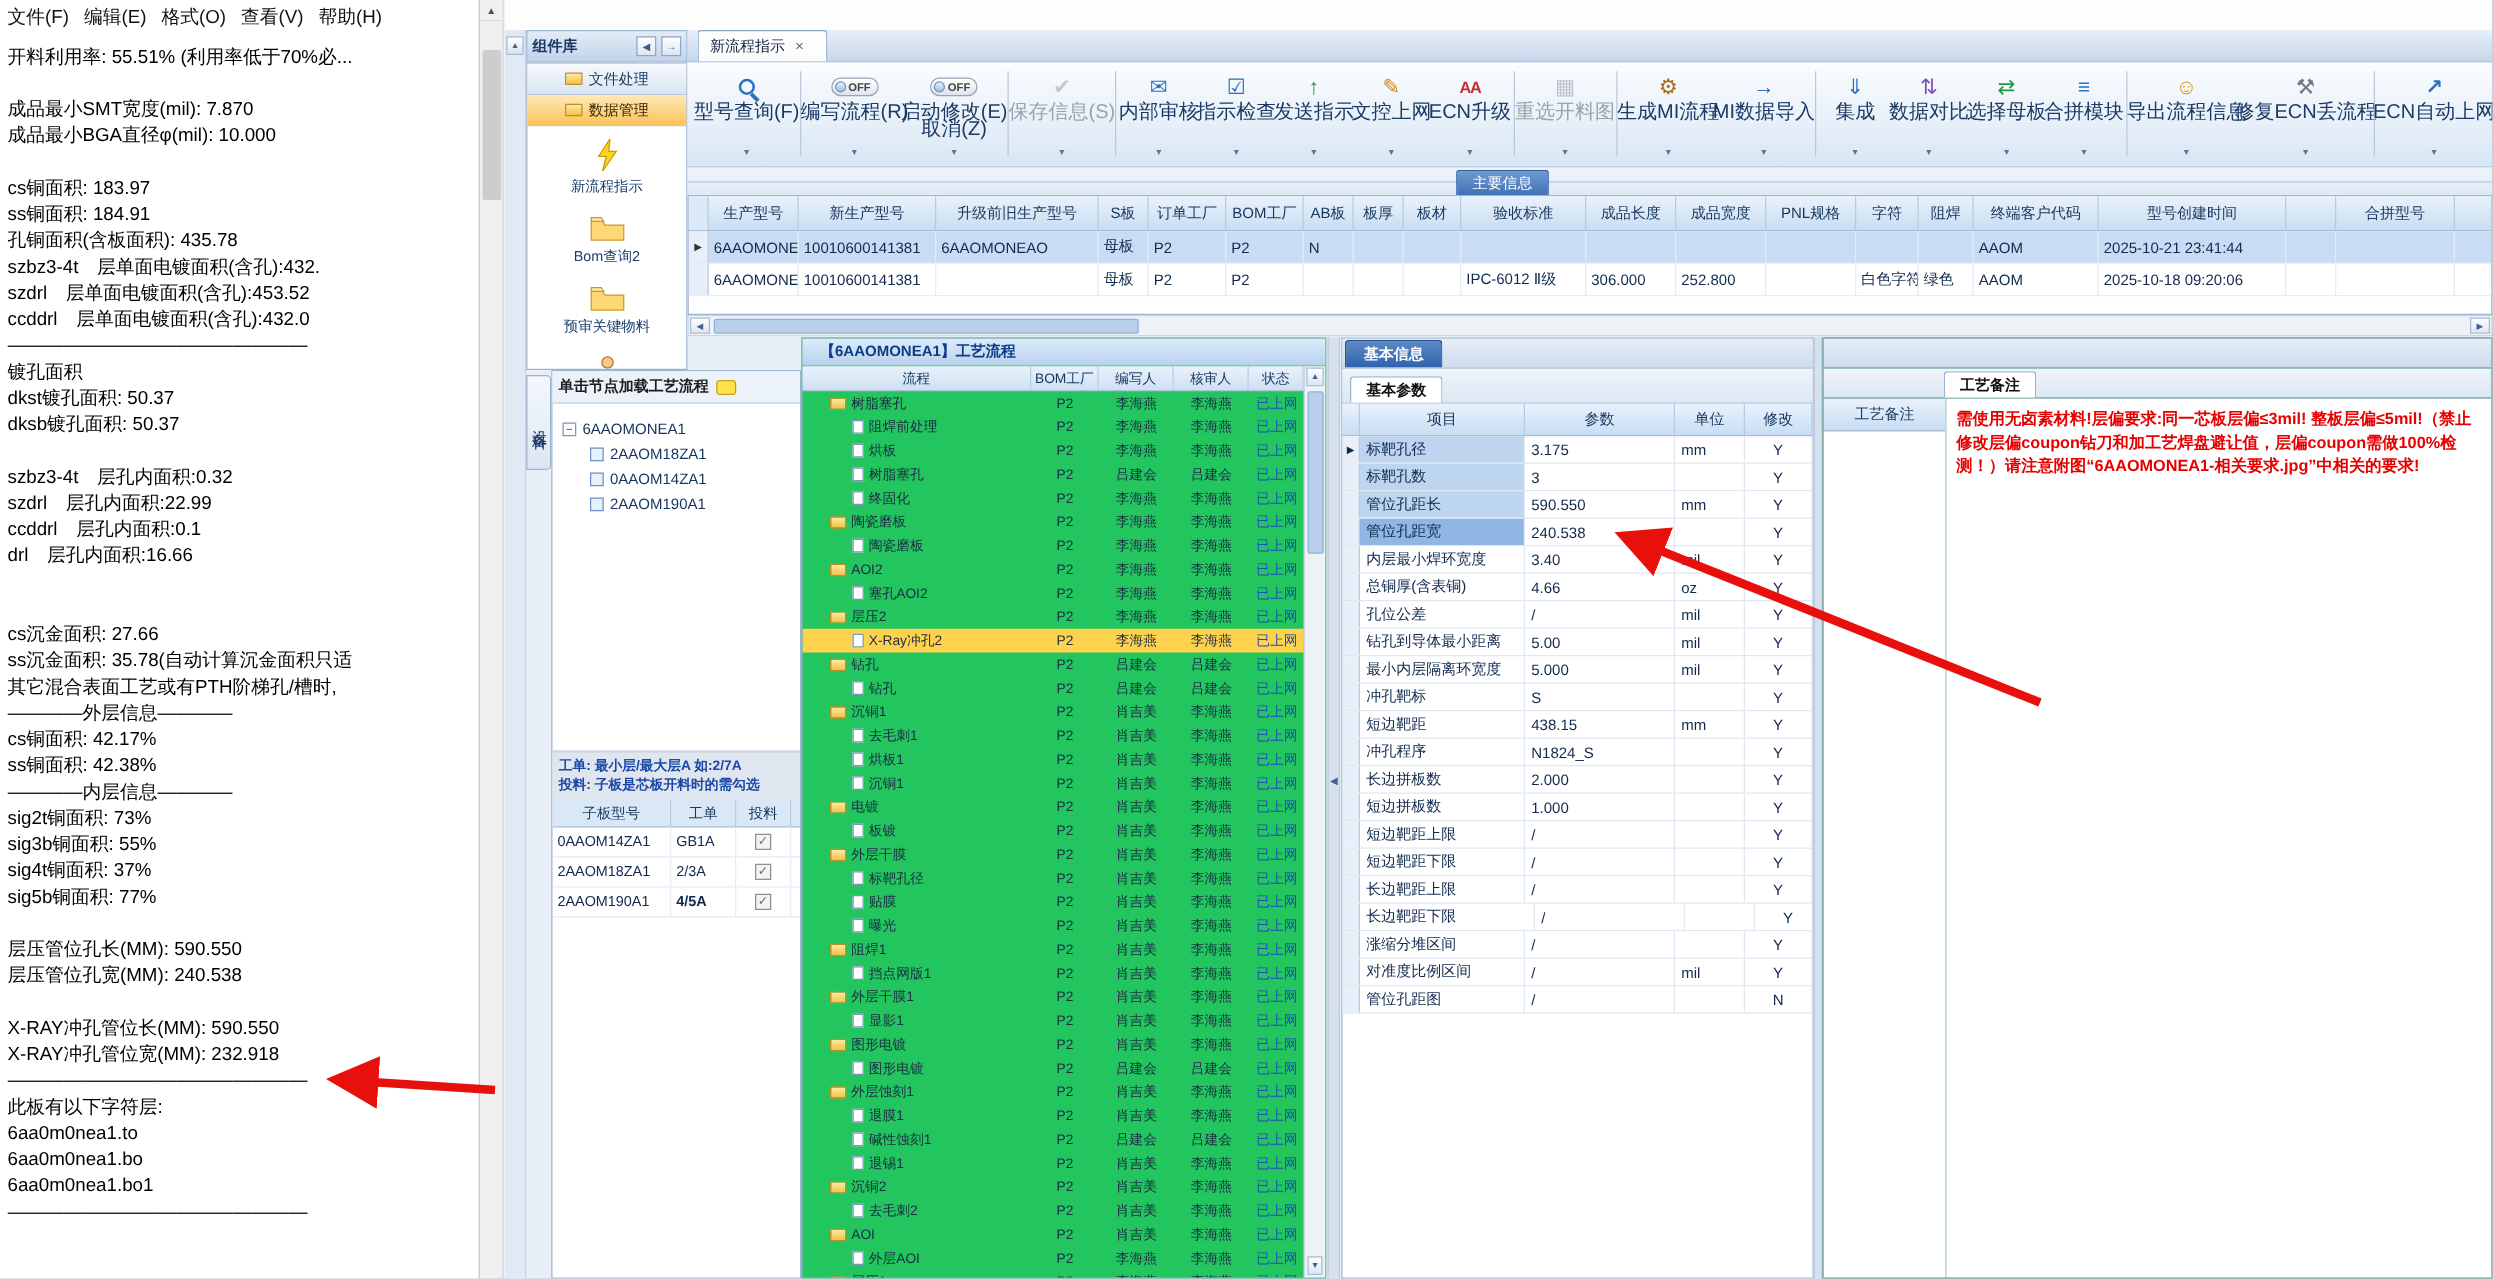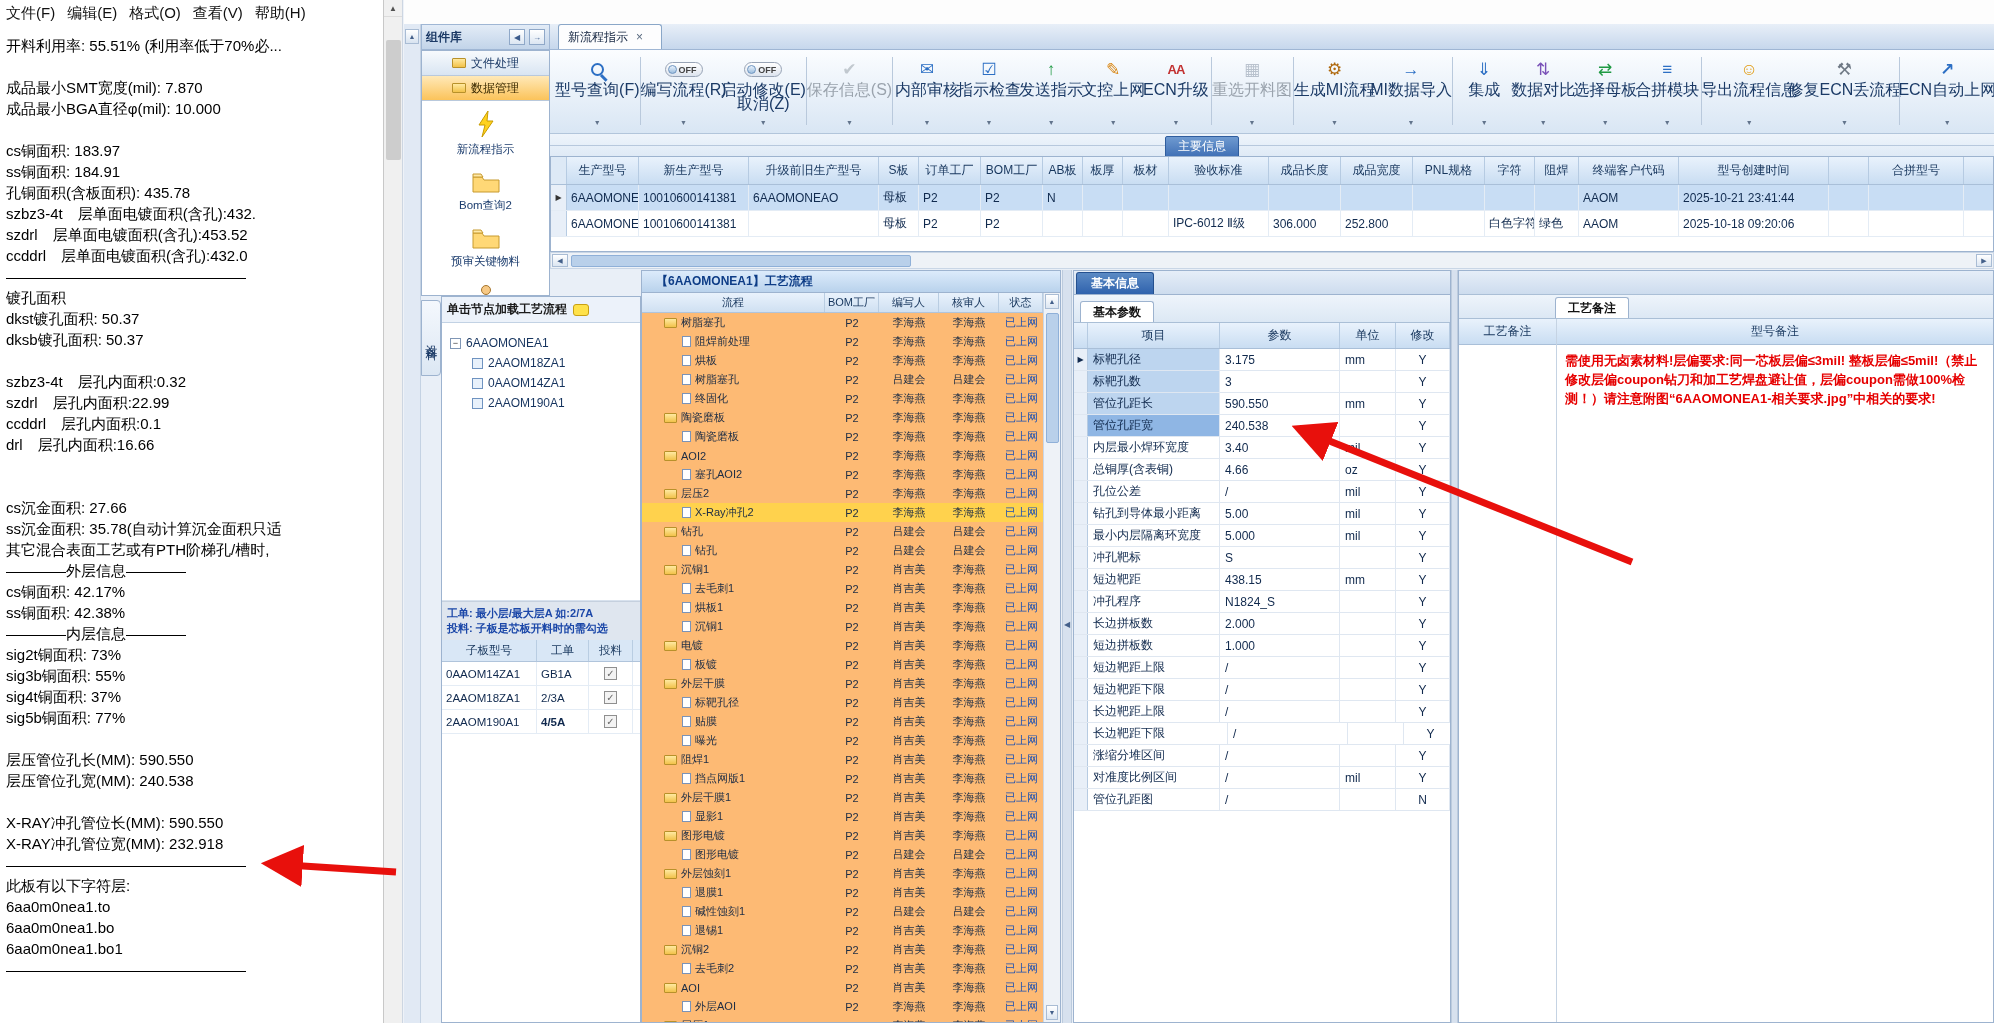--- a/index.html
+++ b/index.html
@@ -80,21 +80,21 @@
 .exp{width:11px;height:11px;border:1px solid #7f96b5;background:#fff;display:flex;align-items:center;justify-content:center;font-size:9px;line-height:9px;color:#333;flex:none;}
 .cic{width:11px;height:11px;border:1px solid #6f93c0;background:#e8f1fb;flex:none;}
 .dev-hint{background:#dfe6ef;border-top:1px solid #c5d0de;padding:4px 5px;font-size:11px;font-weight:bold;color:#1b47a8;line-height:15px;}
 .dev-thead{display:flex;height:22px;background:#d9e7f6;border-bottom:1px solid #b0c4db;font-size:11.5px;color:#17365d;}
 .dev-thead>div{display:flex;align-items:center;justify-content:center;border-right:1px solid #b9cde2;flex:none;}
 .dev-trow{display:flex;height:24px;border-bottom:1px solid #e4ecf5;font-size:11.5px;color:#10294e;align-items:center;}
 .dev-trow>div{display:flex;align-items:center;padding:0 4px;border-right:1px solid #e4ecf5;height:100%;flex:none;}
 .cb{width:13px;height:13px;border:1px solid #8f8f8f;background:#f3f3f3;display:flex;align-items:center;justify-content:center;font-size:10px;color:#6a6a6a;margin:0 auto;}
 
 
-#procpanel{position:absolute;left:237px;top:270px;width:420px;bottom:0;background:#fdba74;border:1px solid #9db3cf;}
+#procpanel{position:absolute;left:237px;top:270px;width:420px;bottom:0;background:#22c55e;border:1px solid #9db3cf;}
 .proc-title{height:22px;background:linear-gradient(#dcebfb,#b9d2ec);border-bottom:1px solid #9db3cf;font-size:12px;font-weight:bold;color:#0d3c86;display:flex;align-items:center;padding-left:14px;}
 .proc-head{position:absolute;top:22px;left:0;right:17px;height:20px;display:flex;background:linear-gradient(#e9f2fc,#cfe0f2);border-bottom:1px solid #b0c4db;}
 .proc-head>div{display:flex;align-items:center;justify-content:center;font-size:11px;color:#17365d;border-right:1px solid #b9cde2;flex:none;}
 .proc-body{position:absolute;top:42px;left:0;right:17px;bottom:0;overflow:hidden;}
 .p-row{display:flex;height:19px;align-items:center;font-size:11px;color:#1c2c44;}
 .p-row.sel{background:#ffd24d;}
 .p-name{display:flex;align-items:center;gap:4px;white-space:nowrap;overflow:hidden;flex:none;}
 .p-cell{display:flex;align-items:center;justify-content:center;white-space:nowrap;overflow:hidden;flex:none;}
 .p-status{color:#1b50b4;}
 .ficon{width:13px;height:10px;background:linear-gradient(#ffe9a0,#f2c24a);border:1px solid #b8912a;border-radius:1px;flex:none;}
@@ -1129,21 +1129,20 @@
       <div class="notes-top"></div>
       <div class="notes-tabrow">
         <div class="subtab">工艺备注</div>
       </div>
       <div class="notes-cols">
         <div class="ncol1">
           <div class="nhead">工艺备注</div>
           <div class="nbody"></div>
         </div>
         <div class="ncol2">
-          <div class="nhead">型号备注</div>
           <div class="nbody">
             <div class="note-text">需使用无卤素材料!层偏要求:同一芯板层偏≤3mil! 整板层偏≤5mil!（禁止修改层偏coupon钻刀和加工艺焊盘避让值，层偏coupon需做100%检测！）请注意附图“6AAOMONEA1-相关要求.jpg”中相关的要求!</div>
           </div>
         </div>
       </div>
     </div>
   </div>
 
   <svg id="arrows" width="1994" height="1023">
     <defs>

